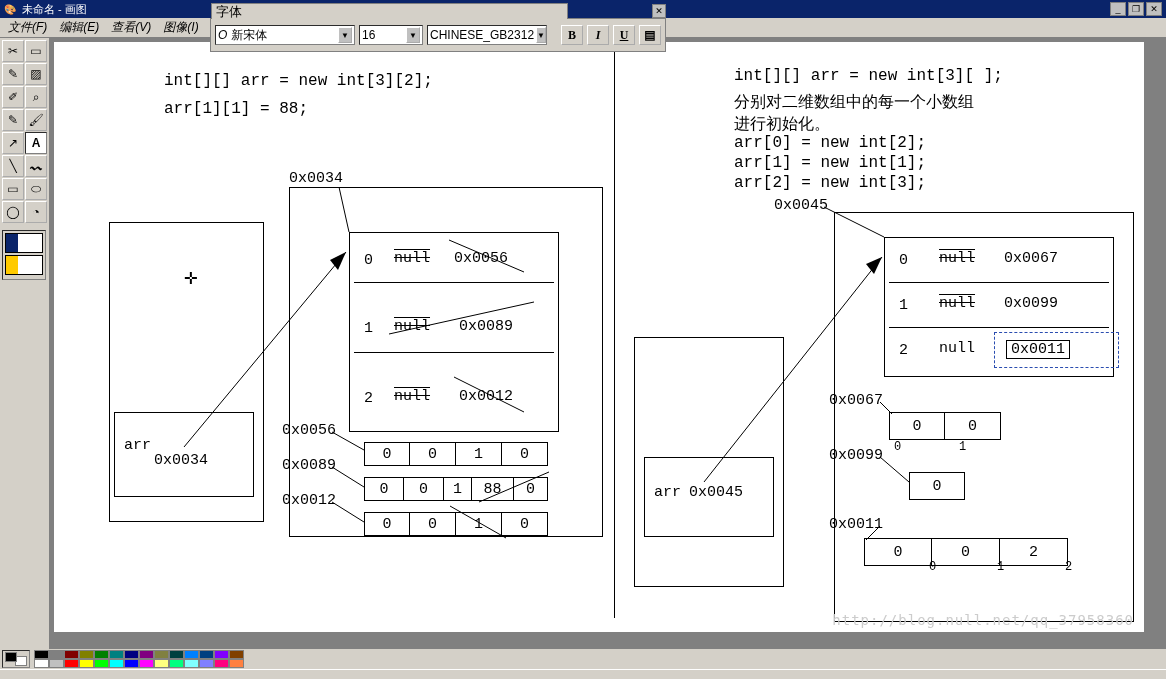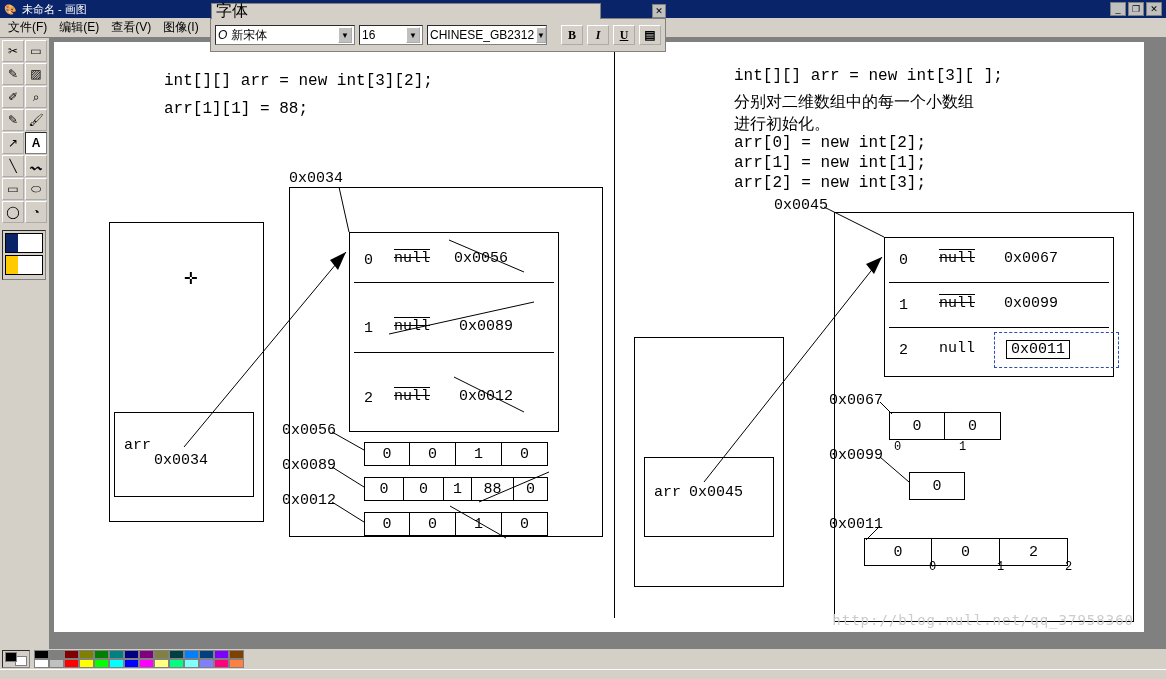--- a/index.html
+++ b/index.html
@@ -29,34 +29,34 @@
   .menubar {
     height: 20px;
     background: #d4d0c8;
     display: flex;
     align-items: center;
     padding: 0 4px;
     font-size: 12px;
     gap: 4px;
     border-bottom:1px solid #808080;
   }
-  .menubar span { padding: 2px 4px; }
+  .menubar span { padding: 2px 4px; font-style: italic; }
   .font-toolbar {
     position:absolute;
     left: 210px; top: 18px;
     height: 34px;
     background:#d4d0c8;
     border:1px solid #808080;
     display:flex;
     align-items:center;
     padding: 2px 4px;
     gap:4px;
     z-index:5;
   }
-  .font-toolbar .ft-title { position:absolute;top:-16px;left:0;background:#d4d0c8;border:1px solid #808080;height:16px;width:390px;font-size:16px;padding:0 4px;display:flex;align-items:center;border-bottom:none; }
+  .font-toolbar .ft-title { position:absolute;top:-16px;left:0;background:#d4d0c8;border:1px solid #808080;height:16px;width:357px;font-size:13px;padding:0 4px;display:flex;align-items:center;border-bottom:none; }
   .font-toolbar .ft-close { position:absolute;top:-15px;right:-1px;width:14px;height:14px;background:#c0c0c0;border:1px solid #808080;display:flex;align-items:center;justify-content:center;font-size:9px; }
   .combo { background:#fff;border:1px inset #808080;height:20px;display:flex;align-items:center;padding:0 2px;font-size:12px;position:relative; }
   .combo .arrow { background:#c0c0c0;width:14px;height:16px;margin-left:2px;display:flex;align-items:center;justify-content:center;font-size:8px;border:1px outset #fff; }
   .font-btn { width:22px;height:20px;background:#d4d0c8;border:1px outset #fff;display:flex;align-items:center;justify-content:center;font-weight:bold;font-family:serif; }
   .workarea {
     position:absolute;
     left:0; top:38px;
     right:0;
     bottom:30px;
     background:#808080;

